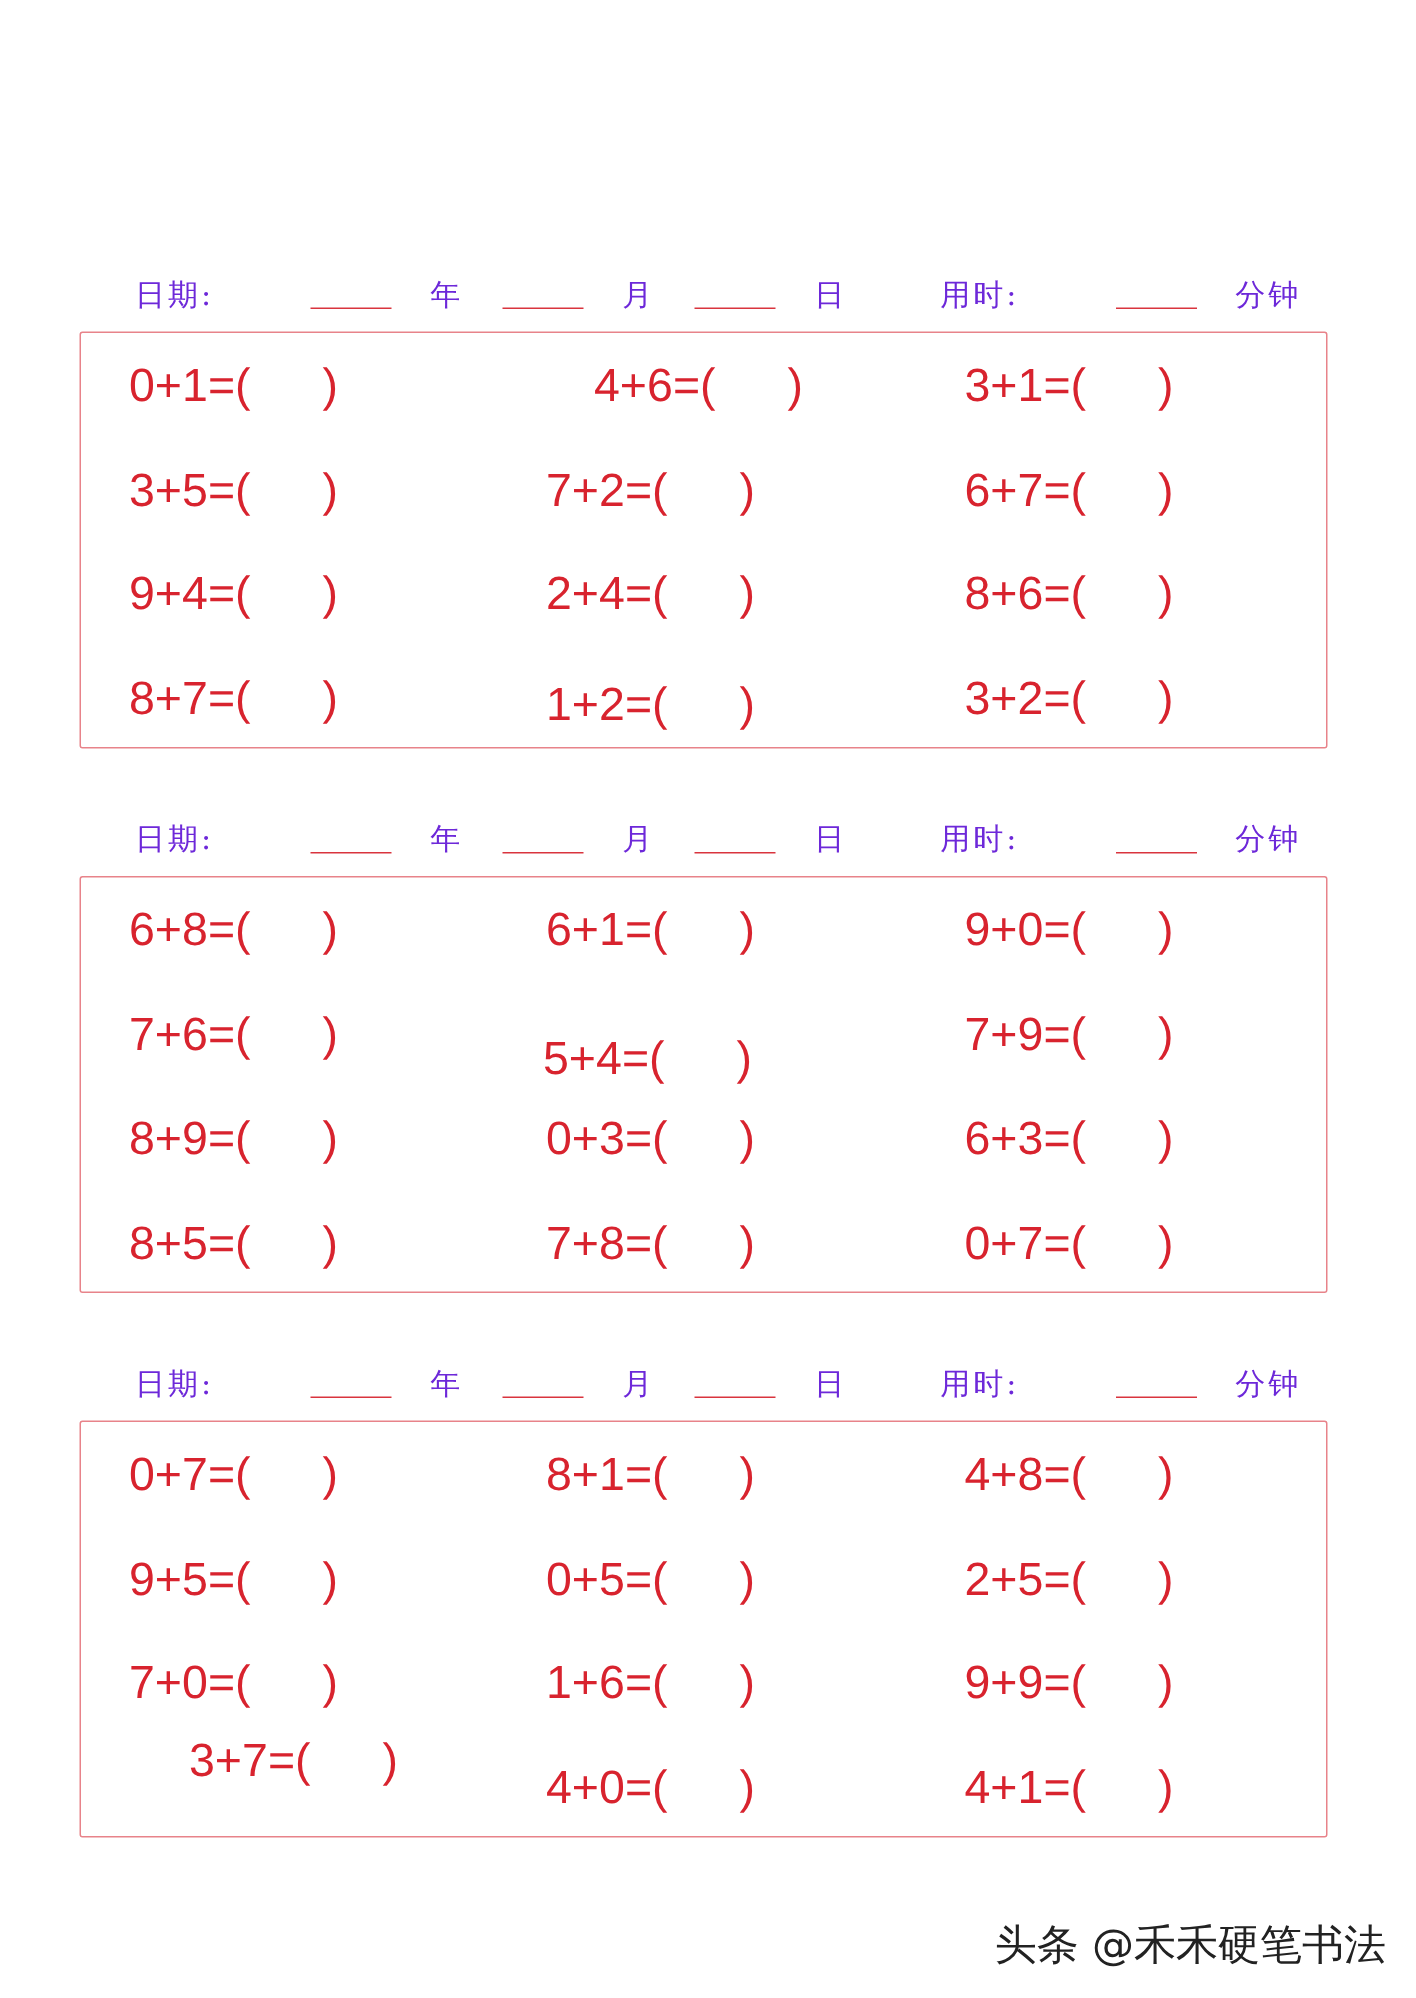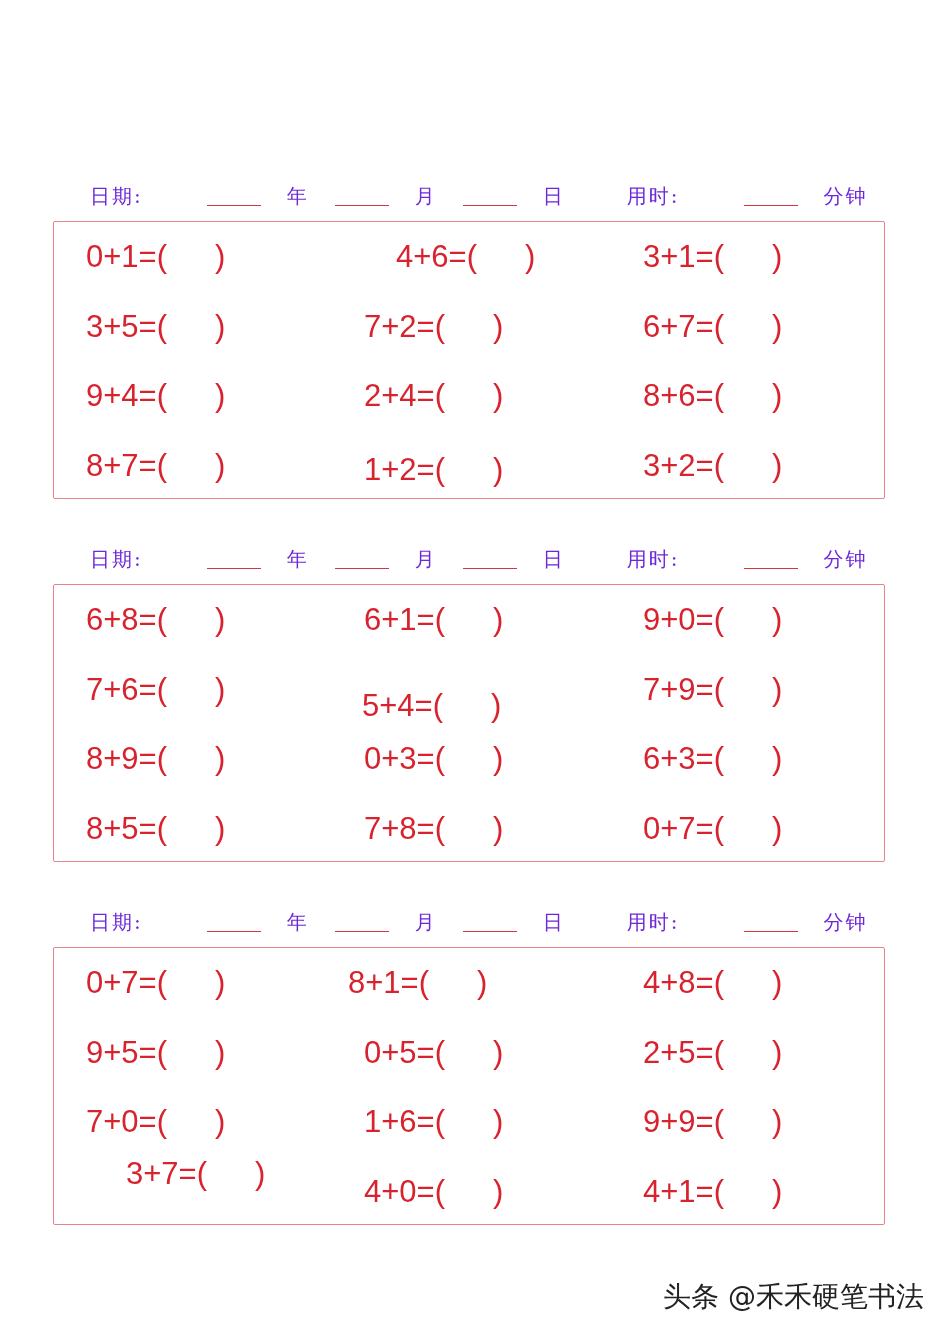--- a/index.html
+++ b/index.html
@@ -138,21 +138,21 @@
         <span class="blank"></span>
         <span class="lbl">日</span>
         <span class="gap"></span>
         <span class="lbl">用时:</span>
         <span class="gap"></span>
         <span class="blank"></span>
         <span class="lbl">分钟</span>
       </div>
       <div class="box" style="top: 947px;"></div>
       <div class="eq" style="left: 86px; top: 965px;"><span class="expr">0+7=</span><span class="paren">(</span><span class="space"></span><span class="paren">)</span></div>
-      <div class="eq" style="left: 348px; top: 965px;"><span class="expr">8+1=</span><span class="paren">(</span><span class="space"></span><span class="paren">)</span></div>
+      <div class="eq" style="left: 364px; top: 965px;"><span class="expr">8+1=</span><span class="paren">(</span><span class="space"></span><span class="paren">)</span></div>
       <div class="eq" style="left: 643px; top: 965px;"><span class="expr">4+8=</span><span class="paren">(</span><span class="space"></span><span class="paren">)</span></div>
       <div class="eq" style="left: 86px; top: 1035px;"><span class="expr">9+5=</span><span class="paren">(</span><span class="space"></span><span class="paren">)</span></div>
       <div class="eq" style="left: 364px; top: 1035px;"><span class="expr">0+5=</span><span class="paren">(</span><span class="space"></span><span class="paren">)</span></div>
       <div class="eq" style="left: 643px; top: 1035px;"><span class="expr">2+5=</span><span class="paren">(</span><span class="space"></span><span class="paren">)</span></div>
       <div class="eq" style="left: 86px; top: 1104px;"><span class="expr">7+0=</span><span class="paren">(</span><span class="space"></span><span class="paren">)</span></div>
       <div class="eq" style="left: 364px; top: 1104px;"><span class="expr">1+6=</span><span class="paren">(</span><span class="space"></span><span class="paren">)</span></div>
       <div class="eq" style="left: 643px; top: 1104px;"><span class="expr">9+9=</span><span class="paren">(</span><span class="space"></span><span class="paren">)</span></div>
       <div class="eq" style="left: 86px; top: 1156px; margin-left: 40px;"><span class="expr">3+7=</span><span class="paren">(</span><span class="space"></span><span class="paren">)</span></div>
       <div class="eq" style="left: 364px; top: 1174px;"><span class="expr">4+0=</span><span class="paren">(</span><span class="space"></span><span class="paren">)</span></div>
       <div class="eq" style="left: 643px; top: 1174px;"><span class="expr">4+1=</span><span class="paren">(</span><span class="space"></span><span class="paren">)</span></div>

